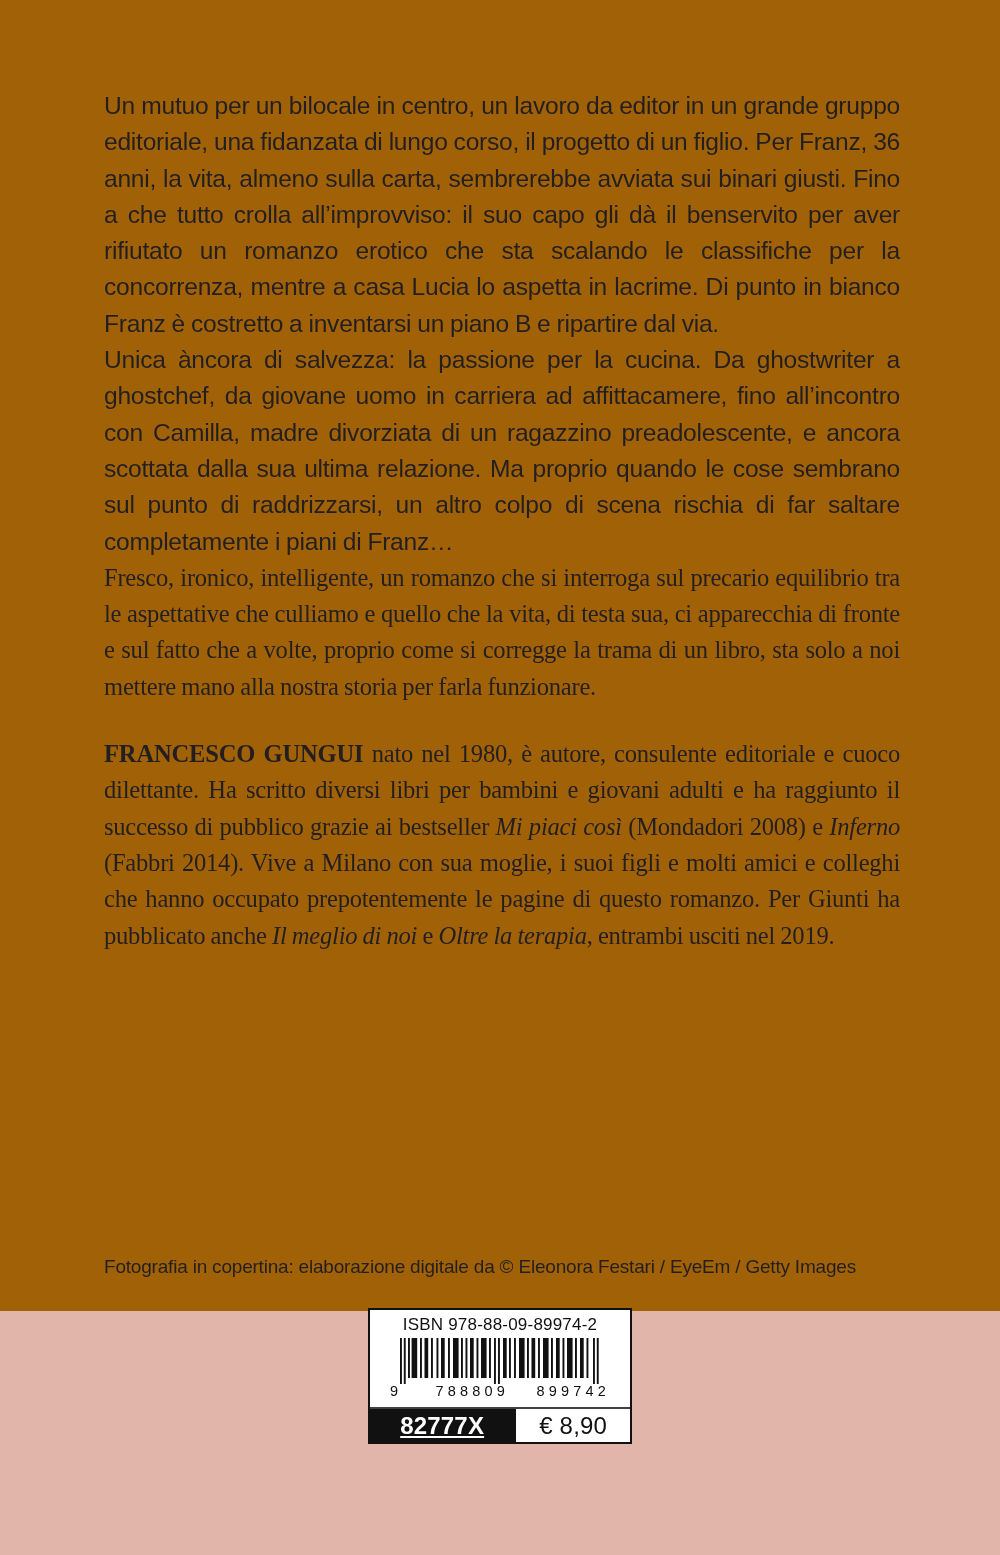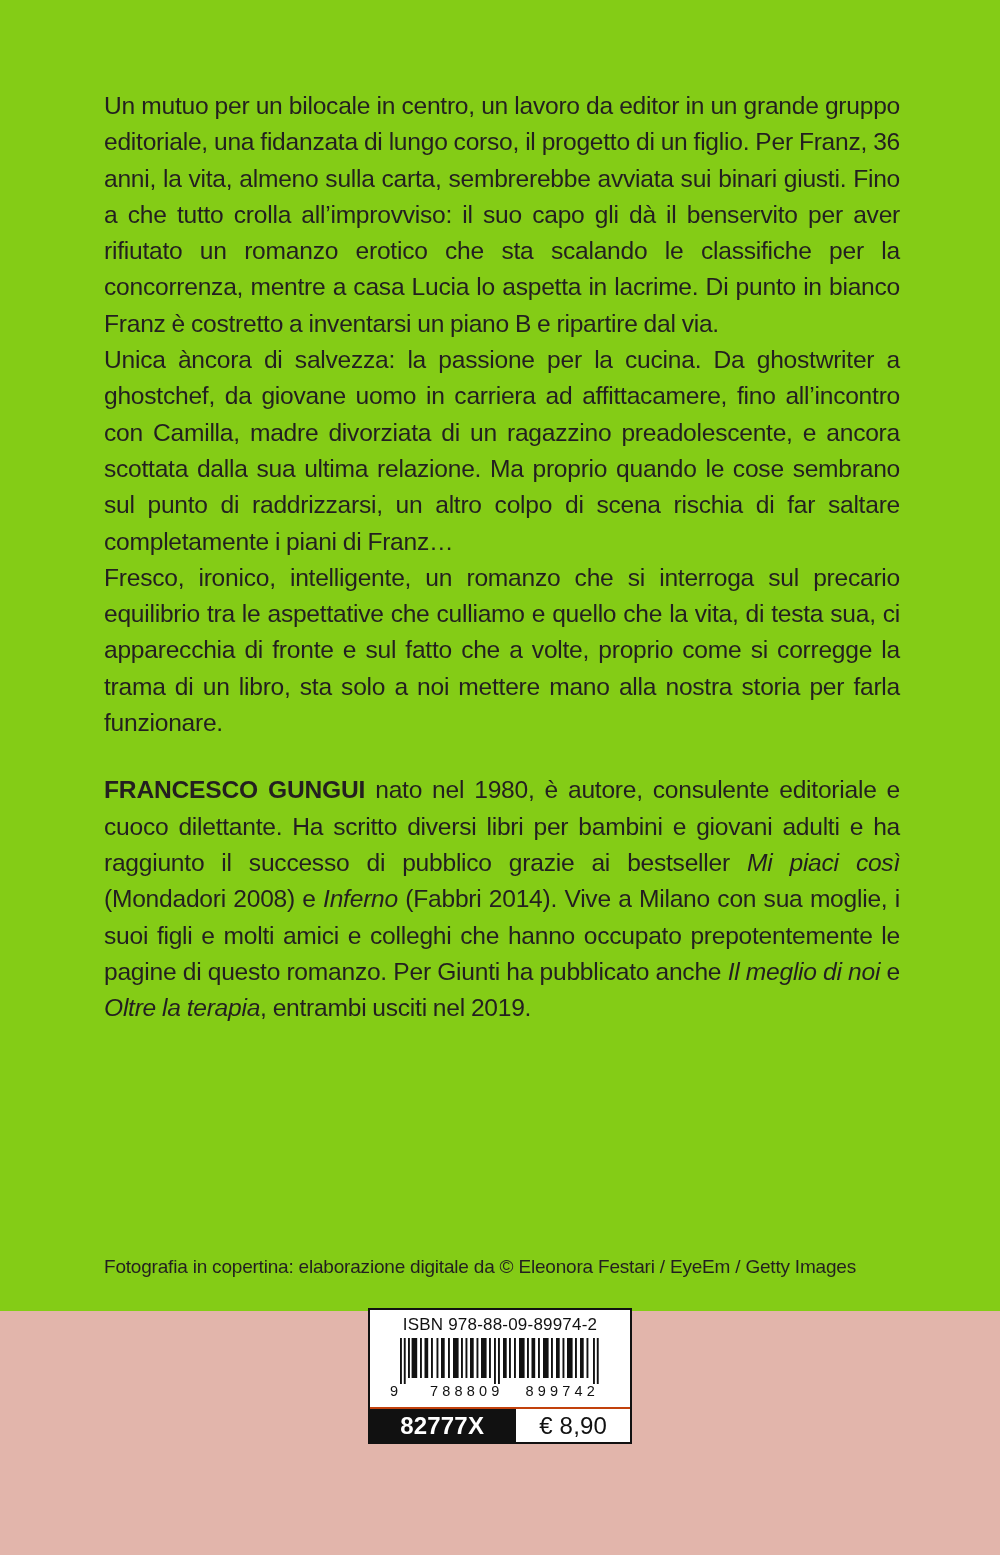--- a/index.html
+++ b/index.html
@@ -12,21 +12,21 @@
     height: 1555px;
     font-family: "Liberation Sans", sans-serif;
     background: #ebc8c0;
     overflow: hidden;
   }
 
   #cover {
     position: relative;
     width: 1000px;
     height: 1555px;
-    background: #84cc16;
+    background: #a16207;
   }
 
   
   #lower-band {
     position: absolute;
     left: 0;
     top: 1311px;
     width: 1000px;
     height: 244px;
     background: #e2b5ab;
@@ -48,20 +48,21 @@
     text-justify: inter-word;
     letter-spacing: -0.25px;
     word-spacing: -0.6px;
     hyphens: manual;
     -webkit-hyphens: manual;
     margin: 0;
   }
 
   .body-text.last-line-left {
     text-align-last: left;
+    font-family: Liberation Serif, serif;
   }
 
   #author-bio {
     margin-top: 31px;
   }
 
   .author-name {
     font-weight: bold;
     letter-spacing: -0.2px;
   }
@@ -98,21 +99,21 @@
     flex-direction: column;
   }
 
   #barcode-upper {
     flex: 0 0 99px;
     background: #ffffff;
     position: relative;
     display: flex;
     flex-direction: column;
     align-items: center;
-    border-bottom: 2px solid #c2410c;
+    border-bottom: 2px solid #404040;
     box-sizing: border-box;
   }
 
   #isbn-text {
     font-family: "Liberation Sans", sans-serif;
     font-size: 17px;
     color: #111111;
     margin-top: 5px;
     letter-spacing: 0.2px;
     white-space: nowrap;
@@ -164,20 +165,21 @@
     flex: 0 0 55.5%;
     background: #111111;
     color: #ffffff;
     display: flex;
     align-items: center;
     justify-content: center;
     font-family: "Liberation Sans", sans-serif;
     font-weight: bold;
     font-size: 24px;
     letter-spacing: 0.2px;
+    text-decoration: underline;
   }
 
   #price-cell {
     flex: 1 1 auto;
     background: #ffffff;
     color: #111111;
     display: flex;
     align-items: center;
     justify-content: center;
     font-family: "Liberation Sans", sans-serif;
@@ -256,21 +258,21 @@
             <rect x="190" y="0" width="3.7" height="40"></rect>
             <rect x="196.5" y="0" width="1.9" height="40"></rect>
 
             <rect x="203" y="0" width="1.9" height="46"></rect>
             <rect x="206.8" y="0" width="1.9" height="46"></rect>
           </g>
         </svg>
         <div id="barcode-digits">
           <span class="dg lead">9</span>
           <span class="dg" style="letter-spacing:4.2px; margin-left:8px;">788809</span>
-          <span class="dg" style="letter-spacing:4.2px; margin-right:11px;">899742</span>
+          <span class="dg" style="letter-spacing:4.2px; margin-right:0;">899742</span>
         </div>
       </div>
     </div>
 
     <div id="barcode-lower">
       <div id="code-cell">82777X</div>
       <div id="price-cell">€ 8,90</div>
     </div>
   </div>
 

